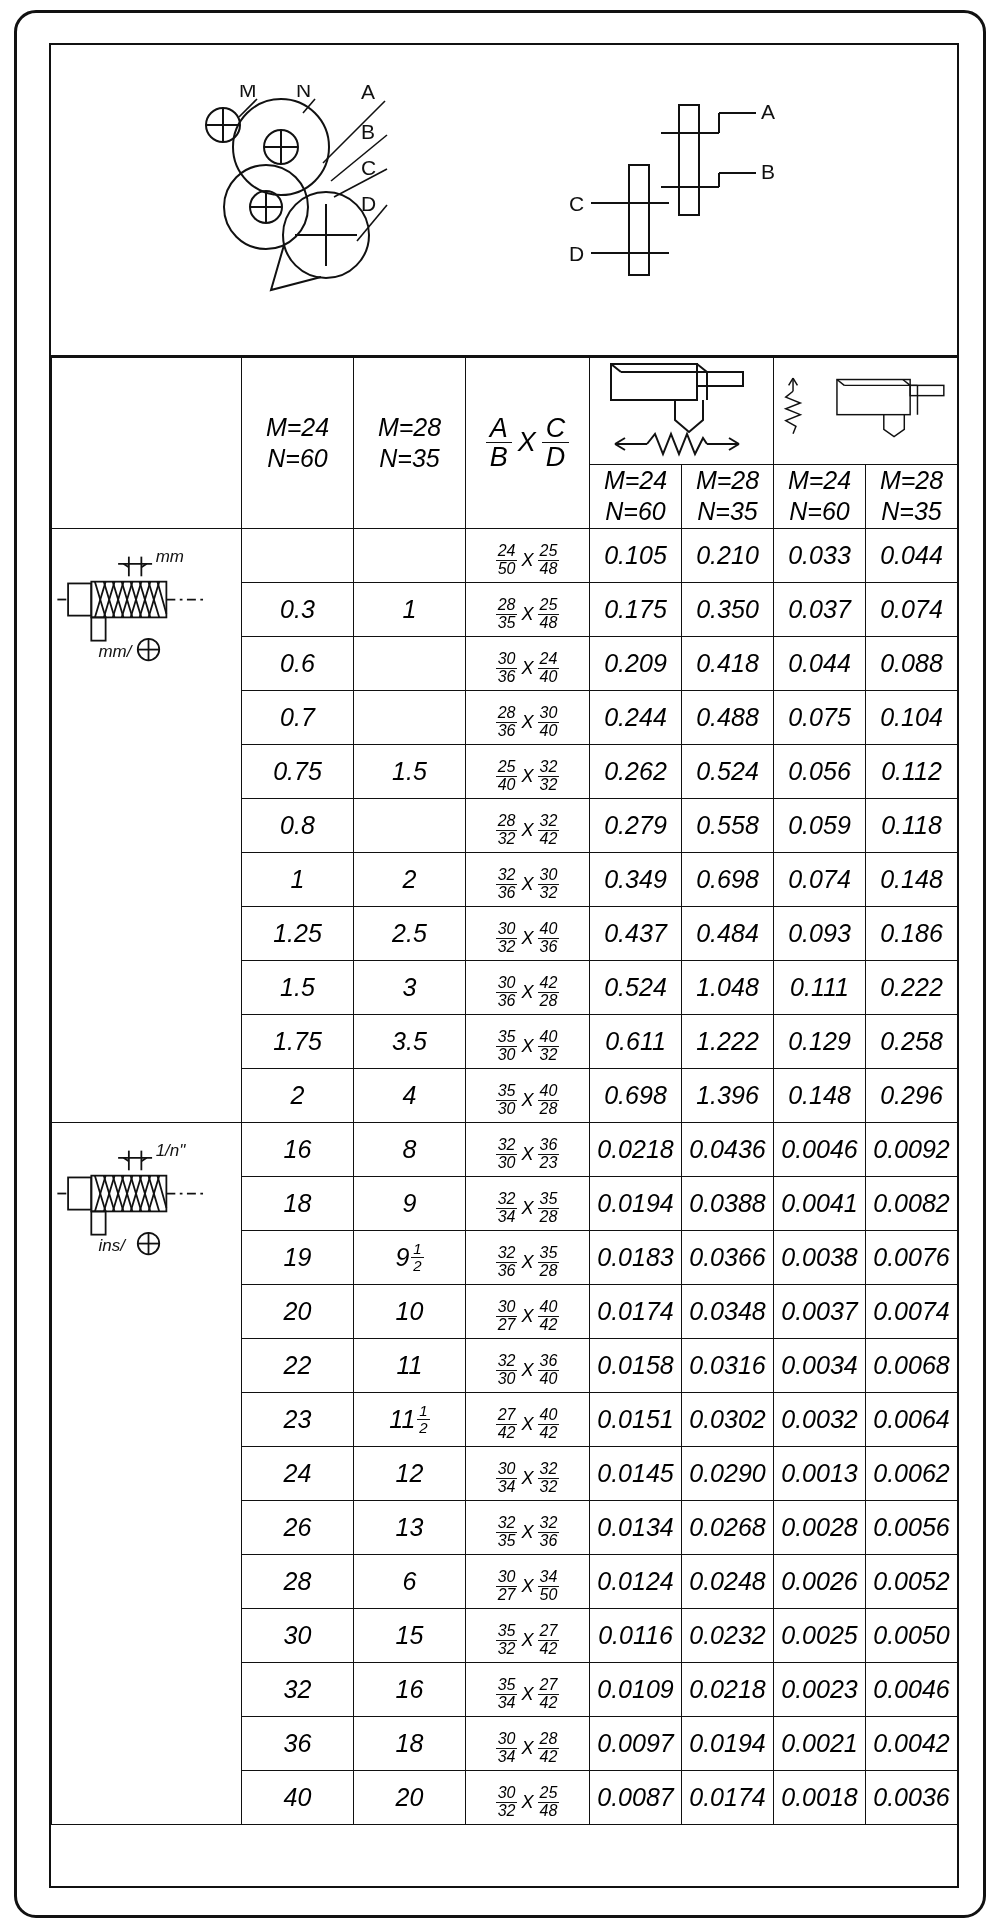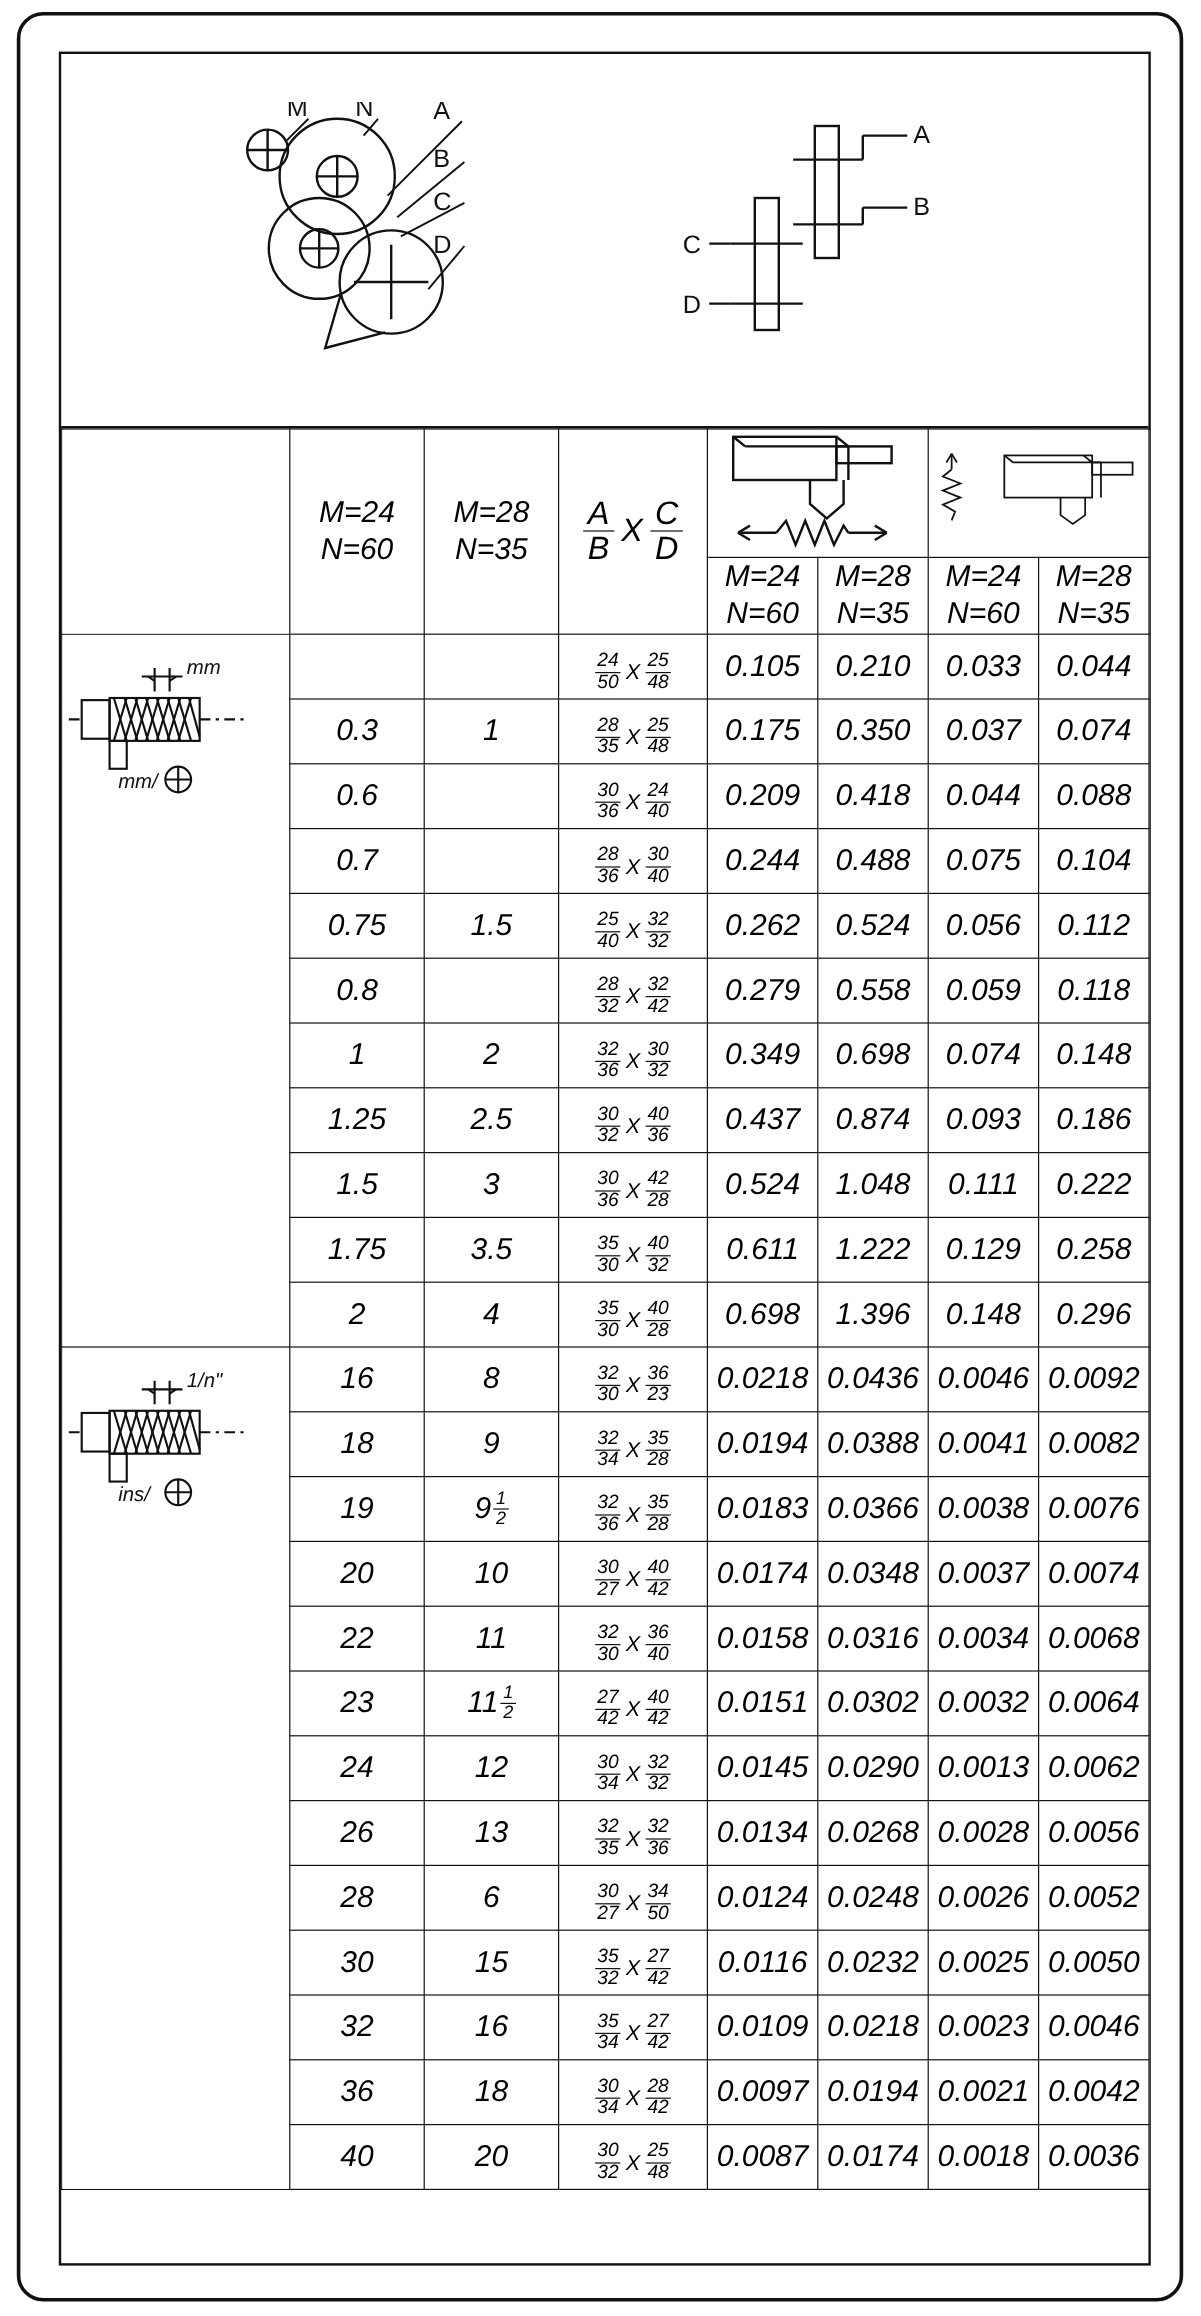--- a/index.html
+++ b/index.html
@@ -476,21 +476,21 @@
                   <span class="num">30</span>
                   <span class="den">32</span>
                 </span>
                 <span class="x">X</span>
                 <span class="fr">
                   <span class="num">40</span>
                   <span class="den">36</span>
                 </span>
               </span></td>
             <td>0.437</td>
-            <td>0.874</td>
+            <td>0.484</td>
             <td>0.093</td>
             <td>0.186</td>
           </tr>
           <tr>
             <td>1.5</td>
             <td>3</td>
             <td><span class="ratio">
                 <span class="fr">
                   <span class="num">30</span>
                   <span class="den">36</span>

